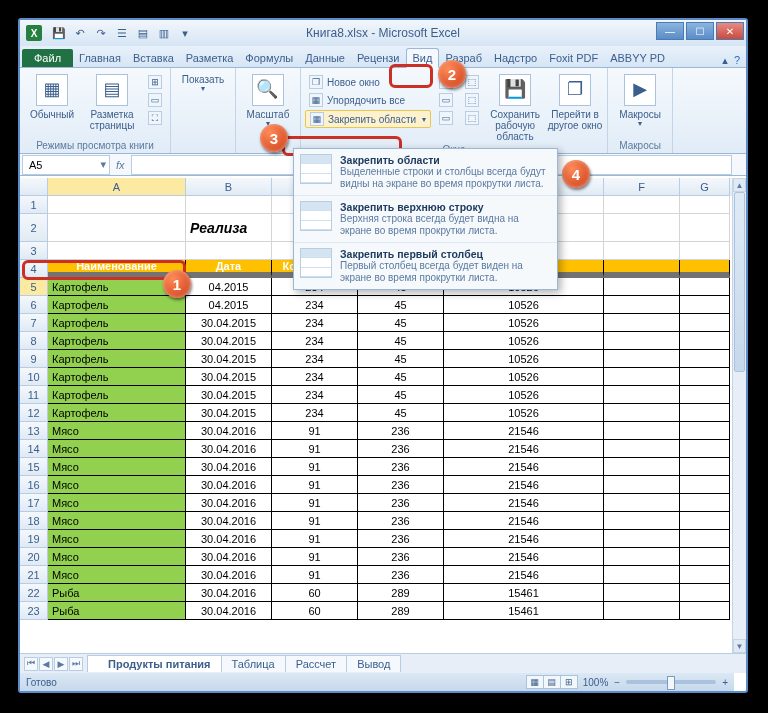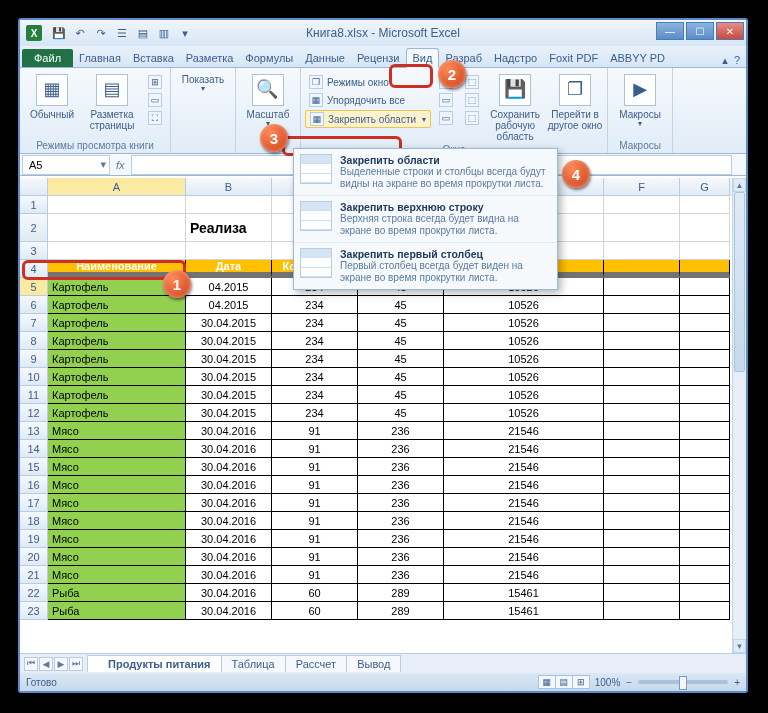--- a/index.html
+++ b/index.html
@@ -44,34 +44,34 @@
   .colhead { display:flex; height:18px; background:linear-gradient(#f4f8fc,#e0eaf4); font-size:11px; color:#3b5e8c;}
   .rowh { width:28px; border-right:1px solid #b8cde2; border-bottom:1px solid #b8cde2; background:linear-gradient(#f4f8fc,#e0eaf4);}
   .ch { border-right:1px solid #b8cde2; border-bottom:1px solid #b8cde2; text-align:center; display:flex; align-items:center; justify-content:center;}
   .ch.selA { background:#fce9a2;}
   .rows { }
   .row { display:flex; height:18px; font-size:11px;}
   .rh { width:28px; background:linear-gradient(#f4f8fc,#e0eaf4); border-right:1px solid #b8cde2; border-bottom:1px solid #b8cde2; text-align:center; color:#3b5e8c; display:flex; align-items:center; justify-content:center;}
   .rh.sel { background:#fce9a2;}
   .cell { border-right:1px solid #d4d4d4; border-bottom:1px solid #d4d4d4; padding:0 4px; display:flex; align-items:center; overflow:hidden;}
   .title-row .cell{ background:#fff;}
-  .titlecell { font-weight:bold; font-size:14px;}
+  .titlecell { font-style:italic; font-weight:bold; font-size:14px;}
   .hdr-row .cell { background:#ffc000; color:#fff; font-weight:bold; justify-content:center; border-right:1px solid #000; border-bottom:6px solid #737373;}
   .data-row .cell { border-right:1px solid #000; border-bottom:1px solid #000;}
   .data-row .c0 { background:#92d050; font-weight:500;}
   .data-row .c1,.data-row .c2,.data-row .c3{ text-align:center; justify-content:center;}
   .data-row .c4 { justify-content:center;}
   .w0{width:138px} .w1{width:86px} .w2{width:86px} .w3{width:86px} .w4{width:160px} .w5{width:76px} .w6{width:50px}
   
   .sheettabs { position:absolute; left:0; right:0; bottom:18px; height:20px; background:#e7eef7; display:flex; align-items:center; font-size:11px; border-top:1px solid #b8cde2;}
   .nav-arrows { display:flex; gap:1px; margin:0 4px;}
   .nav-arrows span{ width:14px; height:14px; background:#f5f9fd; border:1px solid #b8cde2; font-size:9px; display:flex; align-items:center; justify-content:center; color:#5b7aa0;}
   .sheet { padding:2px 10px; background:#f5f9fd; border:1px solid #b8cde2; border-bottom:none; margin-right:-1px; color:#3b5e8c;}
   .sheet.active { background:#fff; font-weight:bold;padding-left:20px;}
-  .status { position:absolute; left:0; right:0; bottom:0; height:18px; background:linear-gradient(#dbe8f5,#c6d8eb); font-size:10px; color:#3b5e8c; display:flex; align-items:center; padding:0 6px;}
+  .status { position:absolute; left:0; right:12px; bottom:0; height:18px; background:linear-gradient(#dbe8f5,#c6d8eb); font-size:10px; color:#3b5e8c; display:flex; align-items:center; padding:0 6px;}
   .status .right { margin-left:auto; display:flex; align-items:center; gap:6px;}
   .view-btns { display:flex;}
   .view-btns span{ width:18px; height:14px; border:1px solid #a9c3de; background:#f2f7fc; margin-right:-1px; font-size:9px; display:flex; align-items:center; justify-content:center;}
   .zoom-slider { width:90px; height:4px; background:#a9c3de; position:relative; border-radius:2px;}
   .zoom-slider::after{ content:""; position:absolute; left:45%; top:-4px; width:6px; height:12px; background:#f2f7fc; border:1px solid #7a9bc0;}
   
   .dropdown { position:absolute; left:273px; top:128px; width:265px; background:#f6f9fc; border:1px solid #9bb7d6; box-shadow:3px 3px 8px rgba(0,0,0,.3); font-size:10.5px; z-index:50;}
   .dd-item { display:flex; padding:5px 6px; gap:8px;}
   .dd-item:not(:last-child){ border-bottom:1px solid #e0e9f3;}
   .dd-ico { width:32px; height:30px; background:#fff; border:1px solid #b8cde2; flex-shrink:0; display:flex; flex-direction:column;}
@@ -173,21 +173,21 @@
             <span style="font-size:8px">▾</span>
           </div>
       </div>
       <div class="group-label"></div>
     </div>
     <div class="group">
       <div class="group-body">
         <div class="small-btns">
           <div class="small-btn">
               <span class="si">❐</span>
-              <span>Режимы окно</span>
+              <span>Новое окно</span>
             </div>
           <div class="small-btn">
               <span class="si">▦</span>
               <span>Упорядочить все</span>
             </div>
           <div class="small-btn freeze-btn">
               <span class="si">▦</span>
               <span>Закрепить области</span>
               <span style="font-size:8px;margin-left:2px">▾</span>
             </div>

